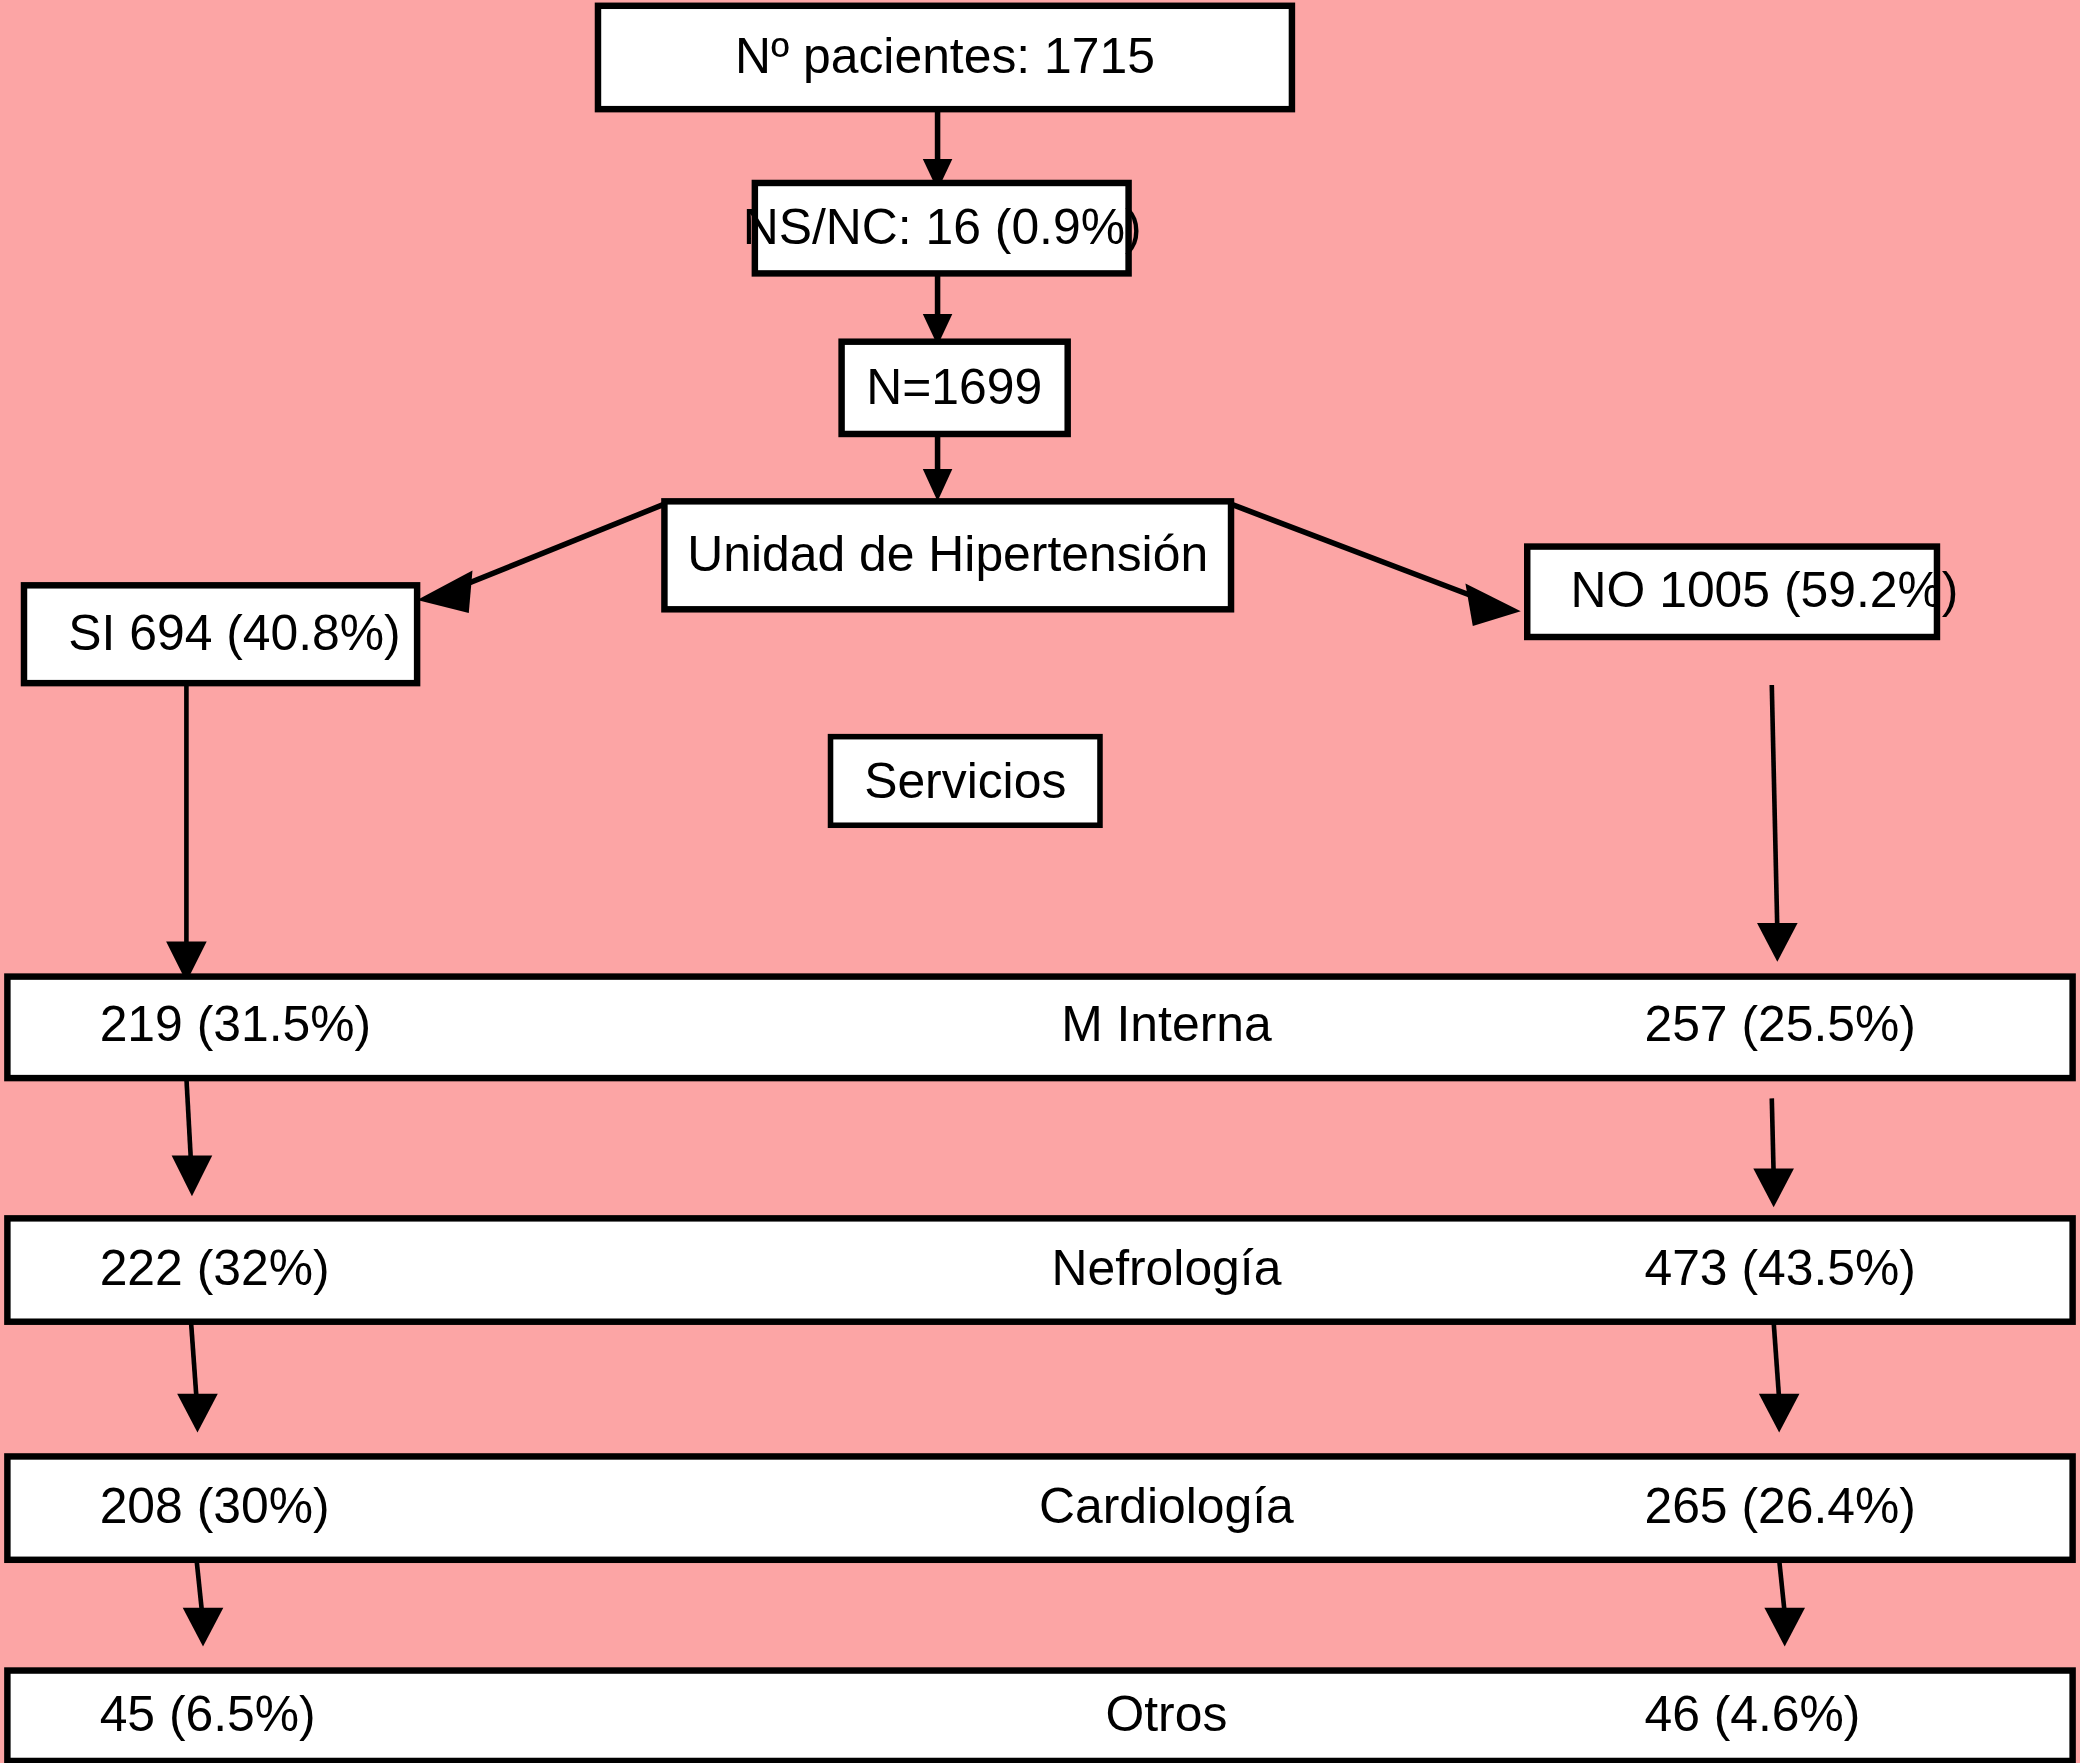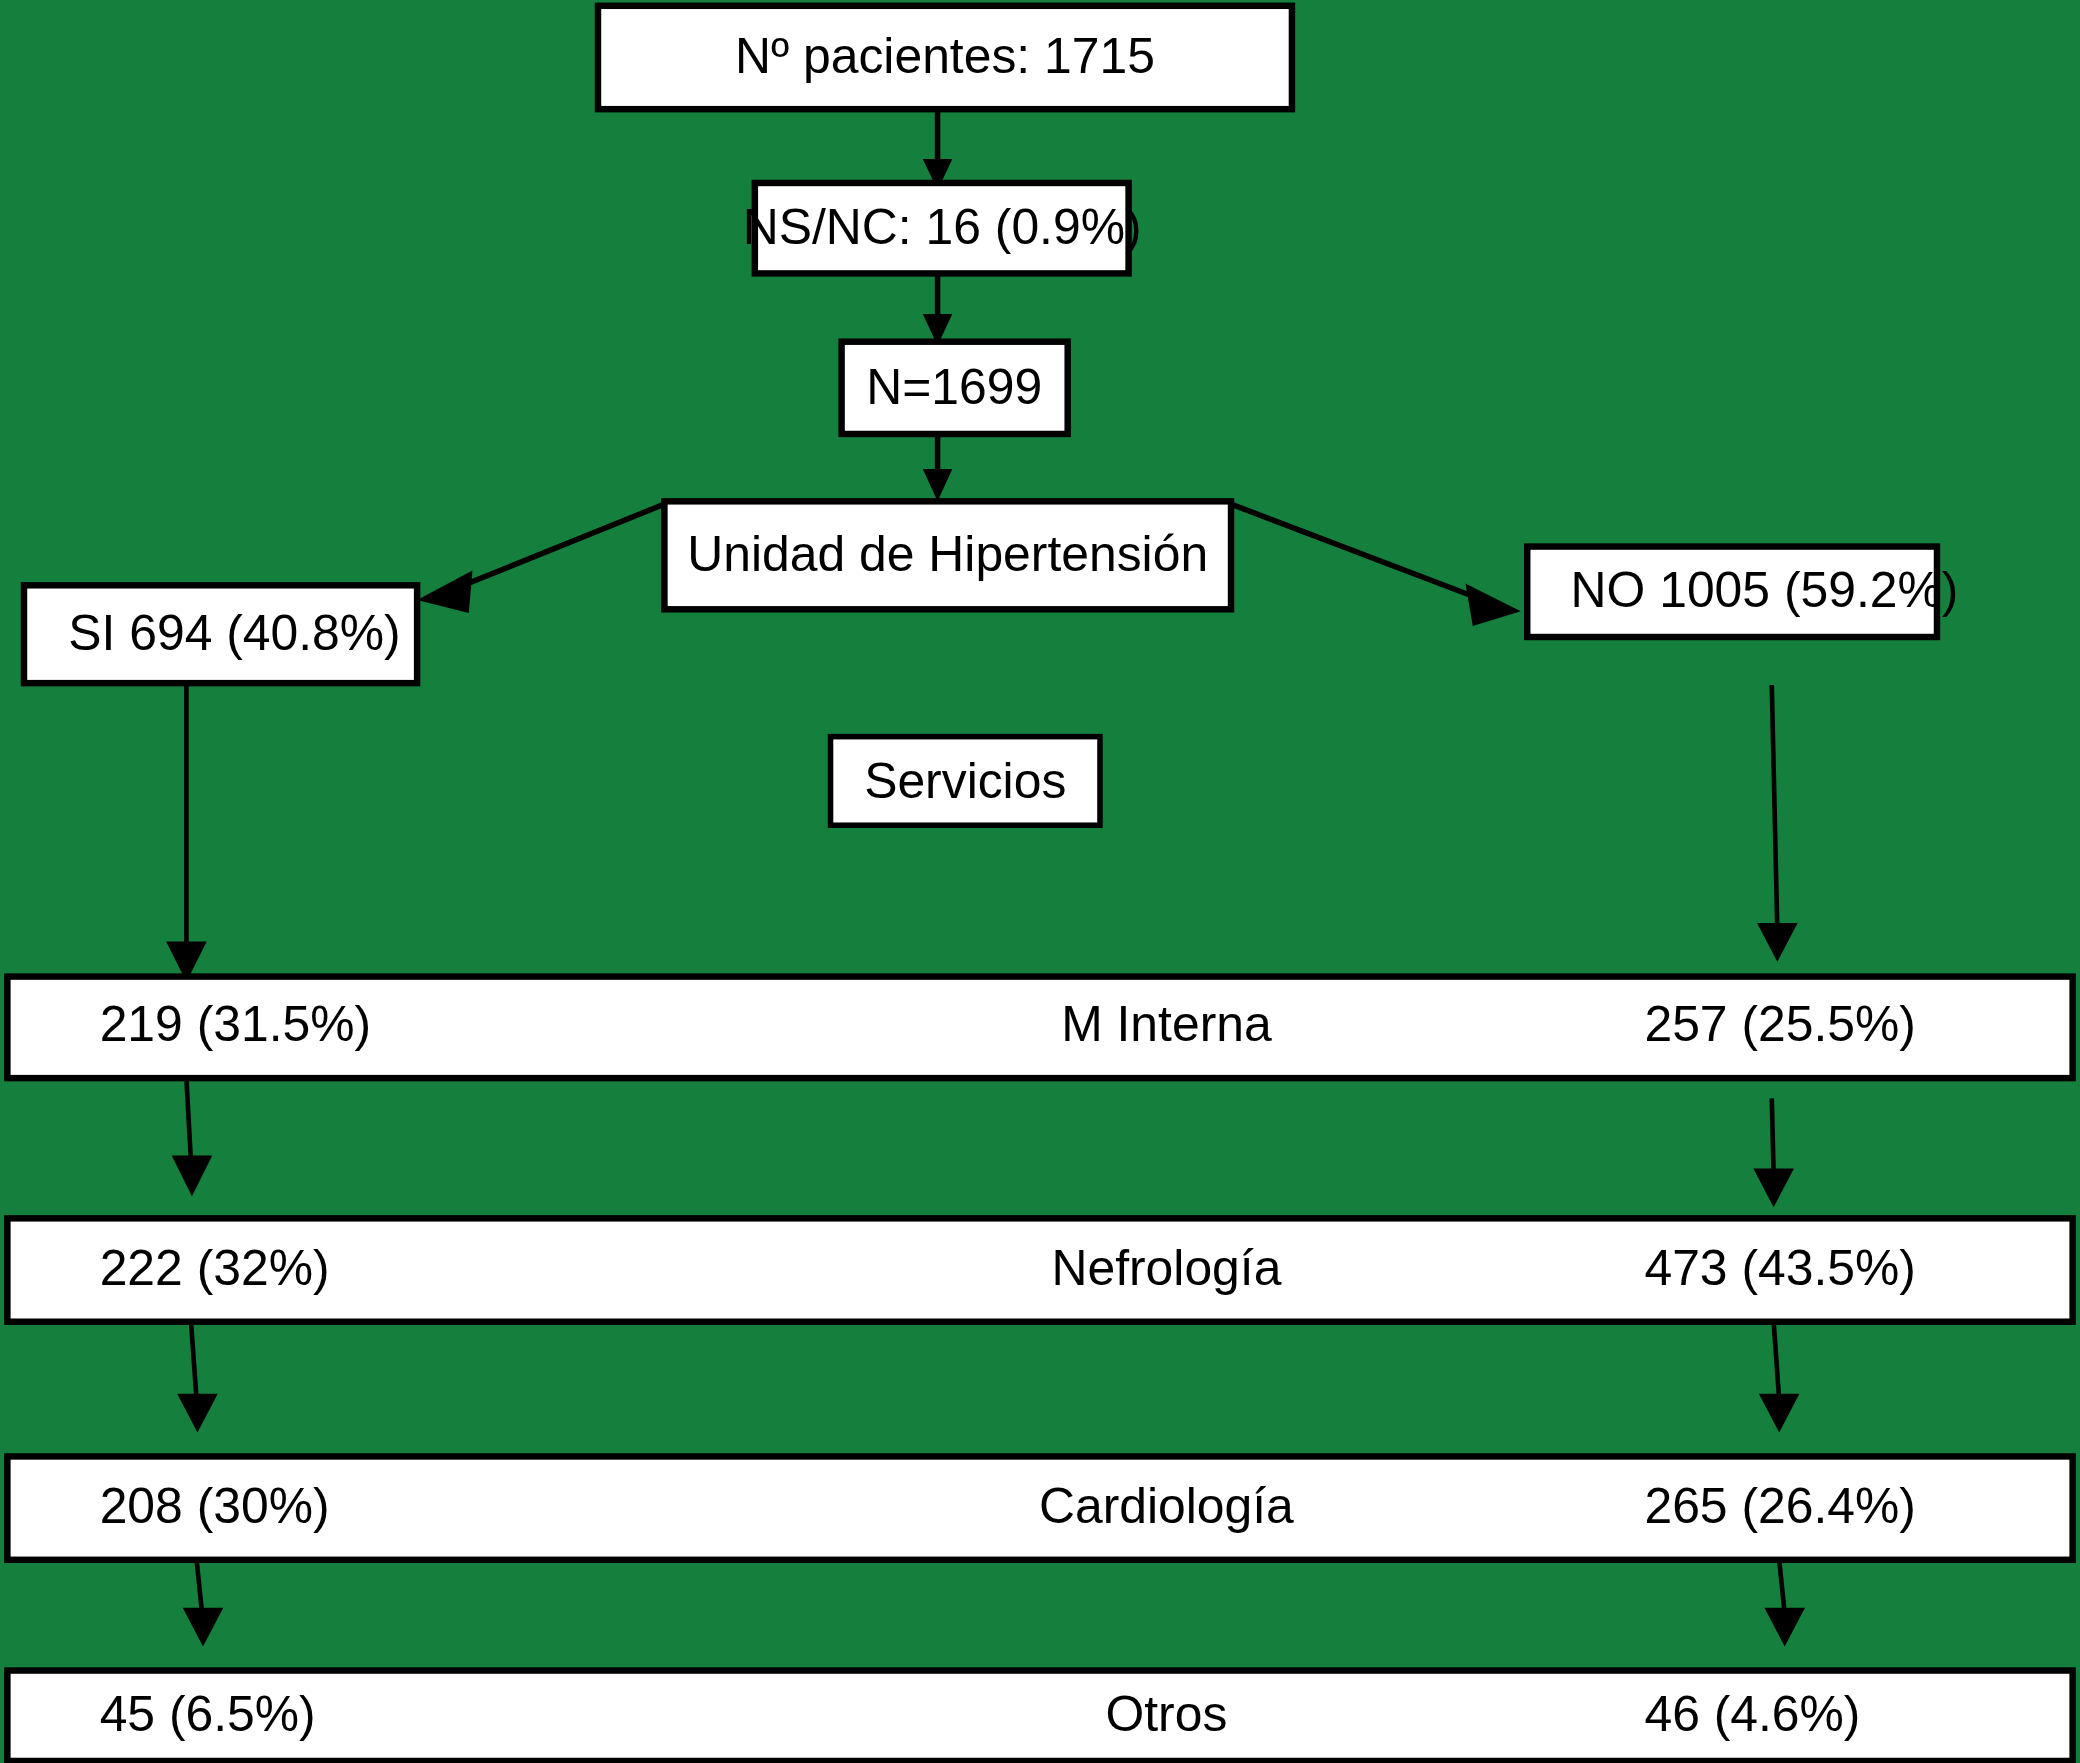--- a/index.html
+++ b/index.html
@@ -7,21 +7,21 @@
     padding: 0;
     background: #ffffff;
   }
   body {
     font-family: "Liberation Sans", sans-serif;
   }
   #flow-wrap {
     position: relative;
     width: 2080px;
     height: 1764px;
-    background: #15803d;
+    background: #fca5a5;
     overflow: hidden;
   }
   svg#flow {
     display: block;
     width: 2080px;
     height: 1764px;
   }
   .box {
     fill: #ffffff;
     stroke: #000000;

